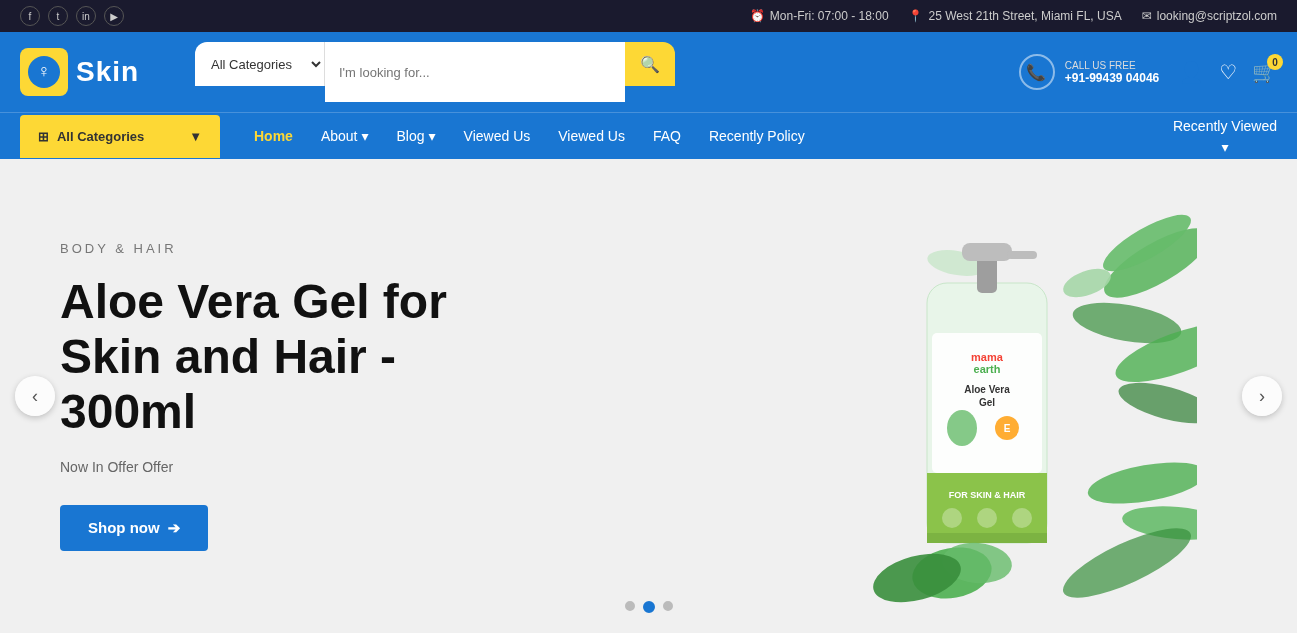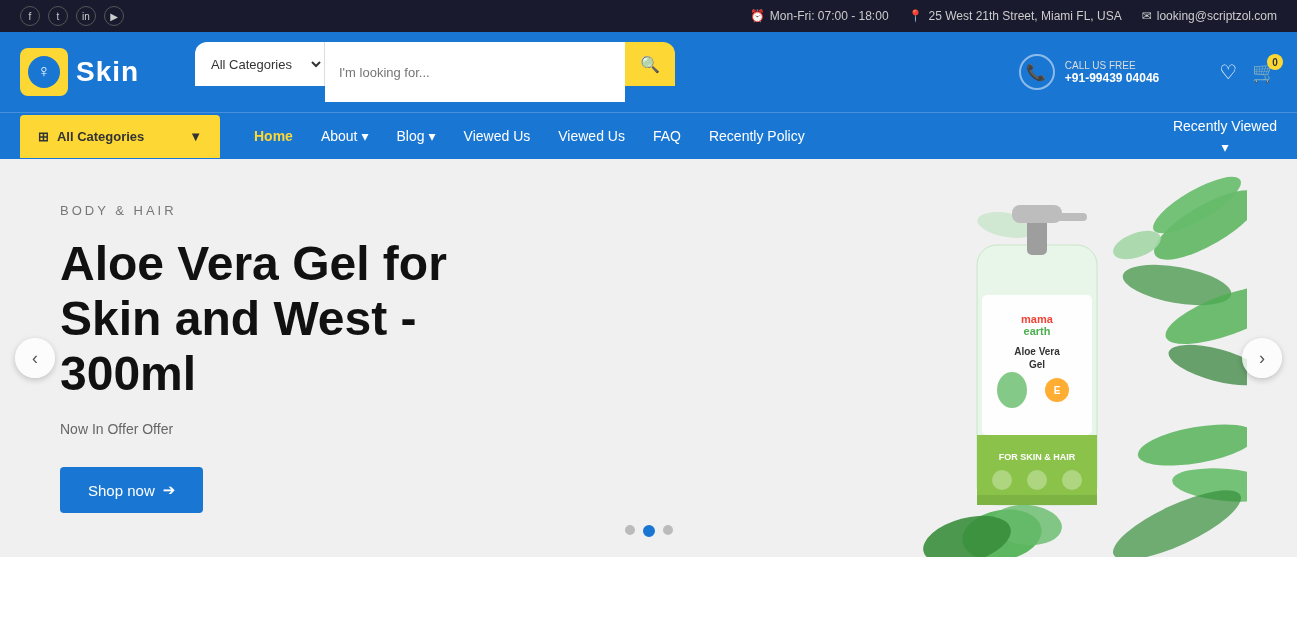--- a/index.html
+++ b/index.html
@@ -177,21 +177,21 @@
       align-items: center;
       gap: 5px;
       cursor: pointer;
       flex-direction: column;
     }
 
     
     .hero {
       background: #f0f0f0;
       position: relative;
-      height: 398px;
+      height: 474px;
       overflow: hidden;
       display: flex;
       align-items: center;
     }
     .hero-content {
       padding: 40px 60px;
       z-index: 2;
       max-width: 600px;
     }
     .hero-category {
@@ -215,33 +215,32 @@
     }
     .shop-now-btn {
       background: #1976d2;
       color: white;
       border: none;
       padding: 14px 28px;
       font-size: 15px;
       border-radius: 4px;
       cursor: pointer;
       display: flex;
-      align-items: center;
       gap: 8px;
-      font-weight: normal;
+      font-weight: bold;
     }
     .hero-image-area {
       position: absolute;
       right: 0;
       top: 13px;
       bottom: 0;
       width: 520px;
       display: flex;
       align-items: center;
-      justify-content: center;
+      justify-content: flex-start;
       overflow: hidden;
     }
 
     
     .slider-arrow {
       position: absolute;
       top: 50%;
       transform: translateY(-50%);
       background: rgba(255,255,255,0.8);
       border: none;
@@ -366,21 +365,21 @@
   </div>
   <div class="recently-viewed">
     <span>Recently Viewed</span>
     <span>▾</span>
   </div>
 </div>
 
 <div class="hero">
   <div class="hero-content">
     <div class="hero-category">BODY &amp; HAIR</div>
-    <h1 class="hero-title">Aloe Vera Gel for Skin and West - 300ml</h1>
+    <h1 class="hero-title">Aloe Vera Gel for Skin and Hair - 300ml</h1>
     <p class="hero-subtitle">Now In Offer Offer</p>
     <button class="shop-now-btn">
       <span>Shop now</span>
       <span>➔</span>
     </button>
   </div>
 
   <div class="hero-image-area">
     <svg width="420" height="400" viewBox="0 0 420 400">
 

